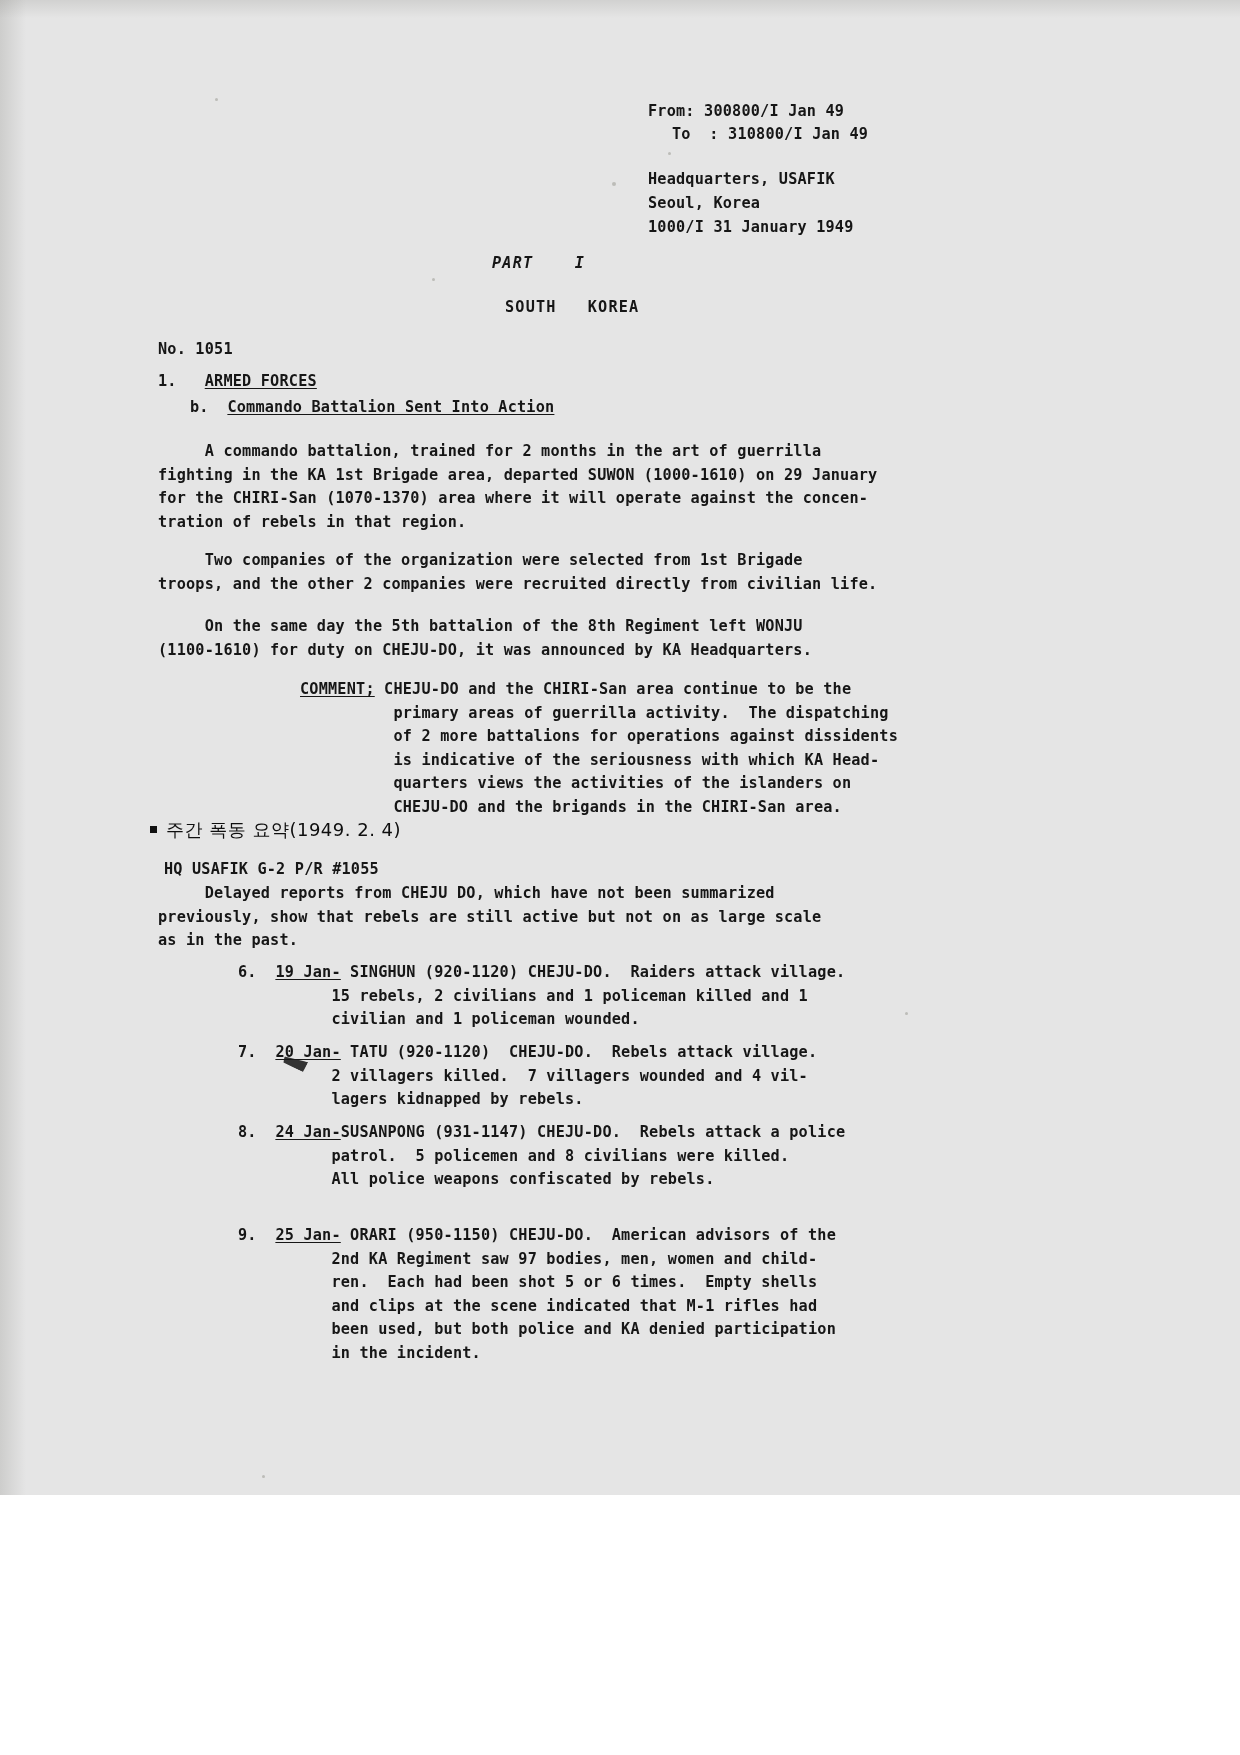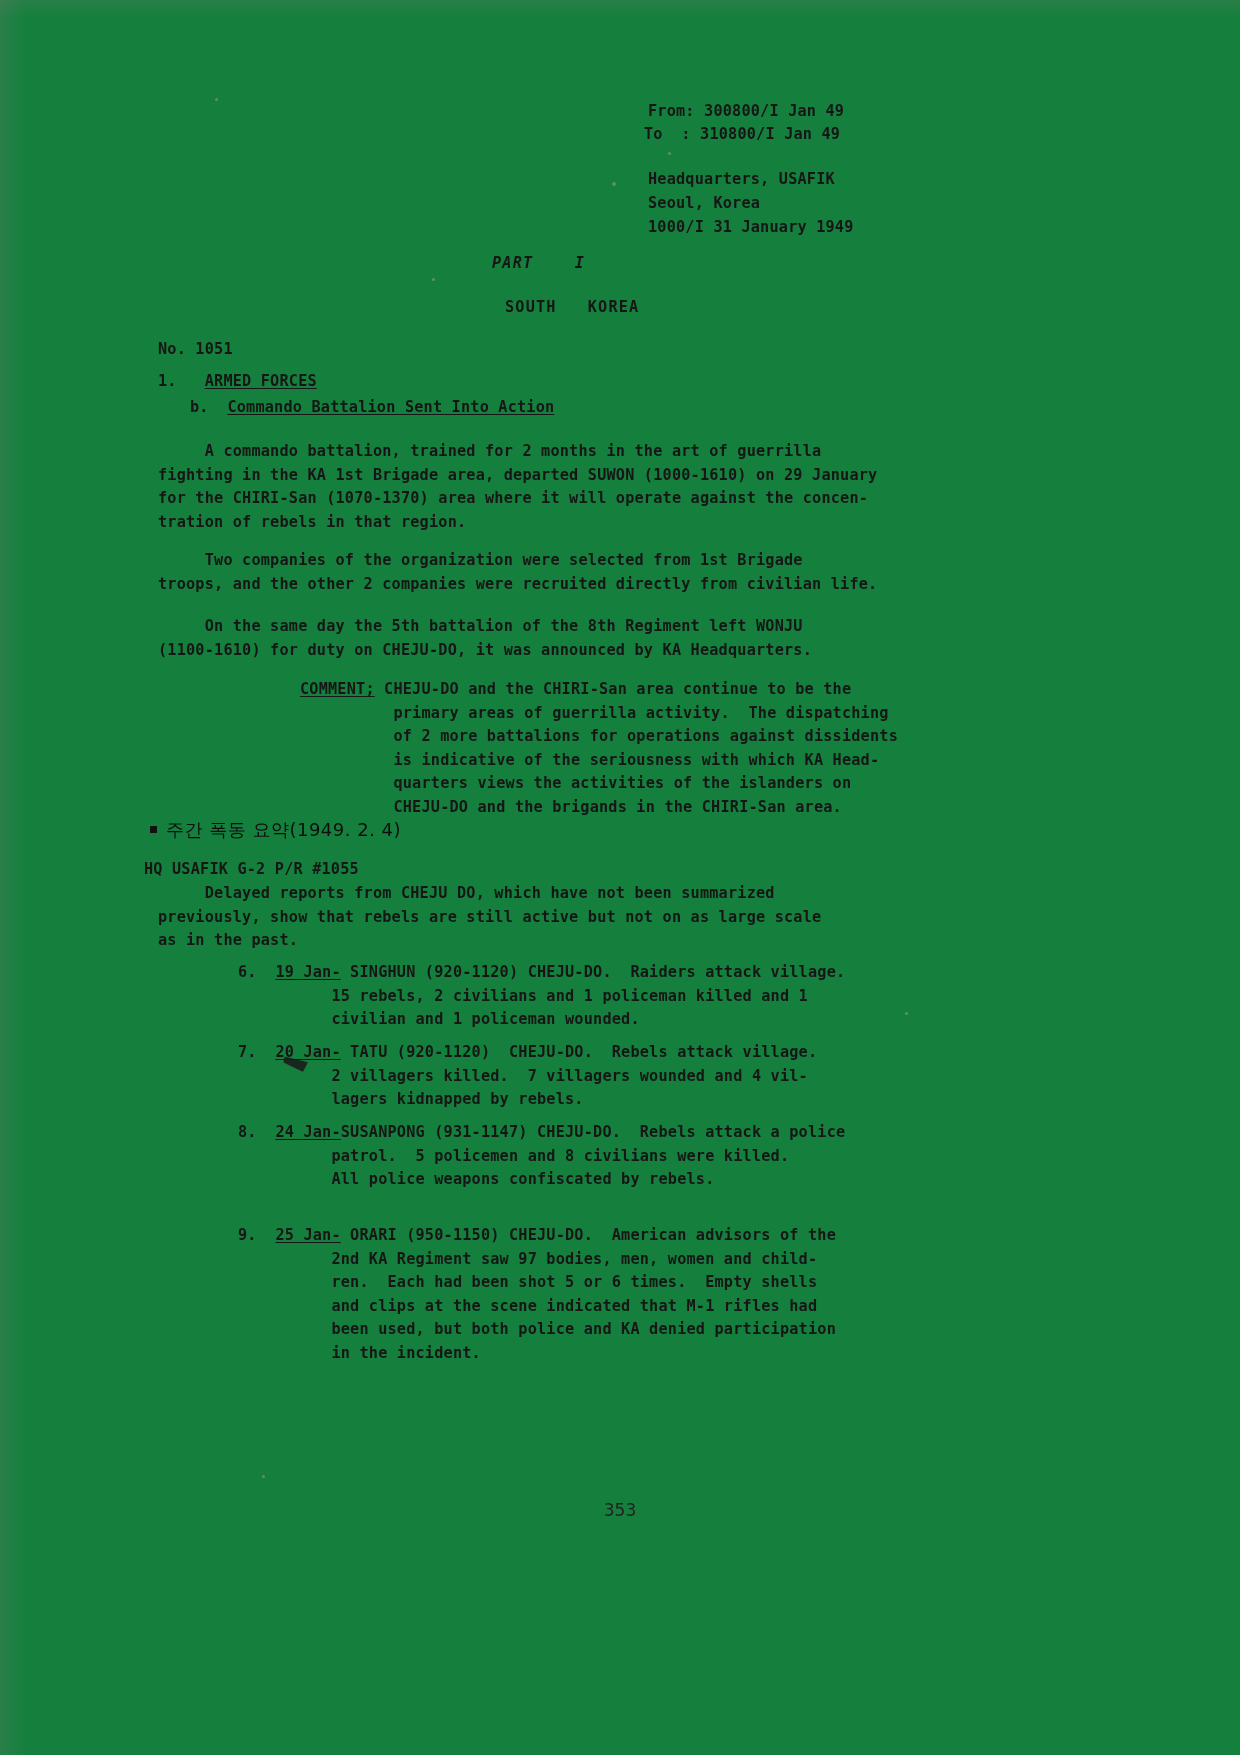--- a/index.html
+++ b/index.html
@@ -3,22 +3,22 @@
 <meta charset="utf-8">
 <style>
   html, body {
     margin: 0;
     padding: 0;
     background: #ffffff;
   }
   .page {
     position: relative;
     width: 1240px;
-    height: 1755px;
-    background: #15803d;
+    height: 1495px;
+    background: #e5e5e5;
     overflow: hidden;
     font-family: "DejaVu Sans Mono", "Liberation Mono", monospace;
     color: #1b1b1b;
   }
   
   .scan-edge-left {
     position: absolute;
     left: 0; top: 0;
     width: 26px; height: 100%;
     background: linear-gradient(to right, rgba(120,120,115,0.22), rgba(255,255,255,0));
@@ -132,21 +132,21 @@
     display: inline-block;
     width: 7px; height: 7px;
     background: #111;
     vertical-align: middle;
     margin-right: 9px;
     margin-bottom: 4px;
   }
 
   .pr-line {
     position: absolute;
-    left: 144px;
+    left: 164px;
     top: 858px;
     text-align: right;
   }
   .p4 {
     position: absolute;
     left: 158px;
     top: 882px;
   }
 
   
@@ -195,21 +195,21 @@
   <div class="scan-edge-top"></div>
 
   <div class="scan-speck" style="left:215px;top:98px;width:3px;height:3px;"></div>
   <div class="scan-speck" style="left:668px;top:152px;width:3px;height:3px;"></div>
   <div class="scan-speck" style="left:612px;top:182px;width:4px;height:4px;"></div>
   <div class="scan-speck" style="left:432px;top:278px;width:3px;height:3px;"></div>
   <div class="scan-speck" style="left:262px;top:1475px;width:3px;height:3px;"></div>
   <div class="scan-speck" style="left:905px;top:1012px;width:3px;height:3px;"></div>
 
   <div class="typed hdr-from">From: 300800/I Jan 49</div>
-  <div class="typed" style="position:absolute;left:644px;top:123px;">To  : 310800/I Jan 49</div>
+  <div class="typed" style="position:absolute;left:672px;top:123px;">To  : 310800/I Jan 49</div>
 
   <div class="typed hdr-org">Headquarters, USAFIK</div>
   <div class="typed" style="position:absolute;left:648px;top:192px;">Seoul, Korea</div>
   <div class="typed" style="position:absolute;left:648px;top:216px;">1000/I 31 January 1949</div>
 
   <div class="typed part-title">PART    I</div>
   <div class="typed region-title">SOUTH   KOREA</div>
 
   <div class="typed doc-no">No. 1051</div>
 

